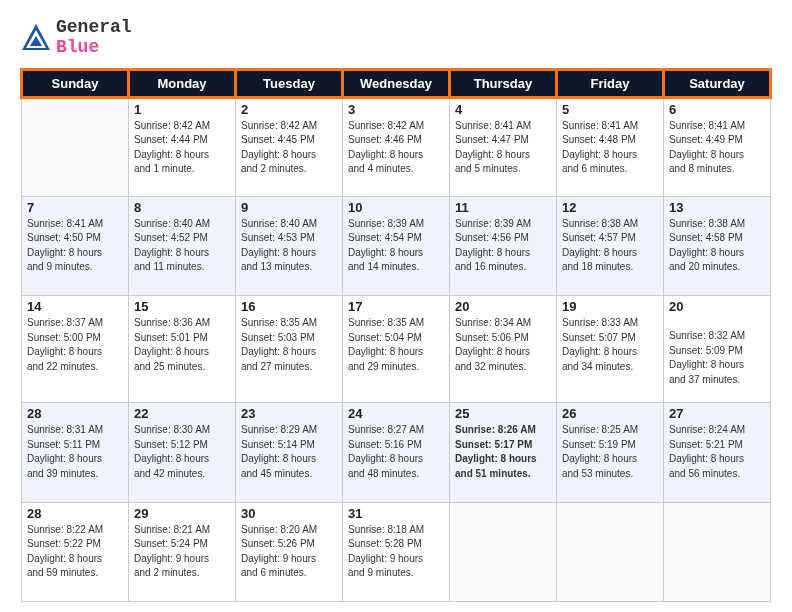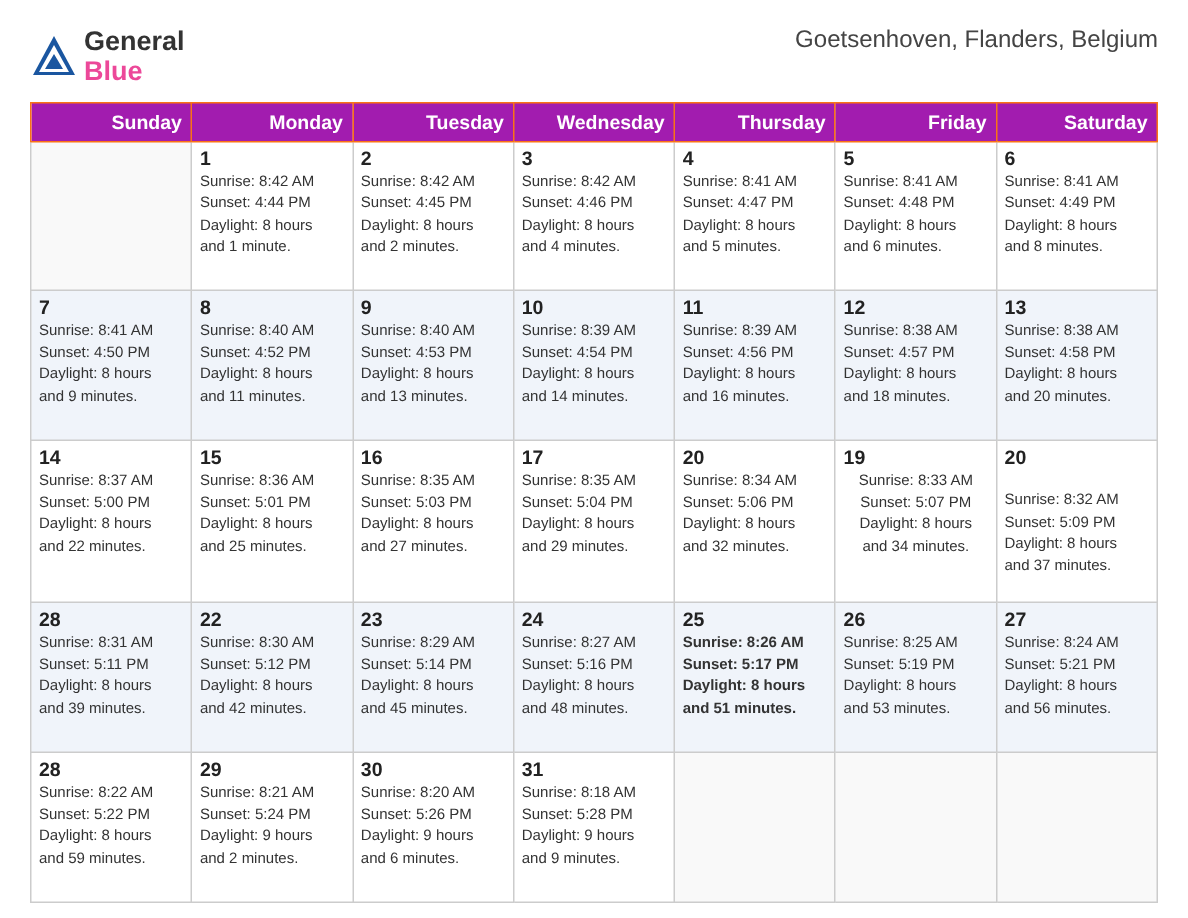--- a/index.html
+++ b/index.html
@@ -12,23 +12,23 @@
     }
     .page {
       width: 792px;
       height: 612px;
       padding: 18px 20px 10px 20px;
       display: flex;
       flex-direction: column;
     }
     .header {
       display: flex;
-      justify-content: space-between;
       align-items: flex-start;
       margin-bottom: 10px;
+      font-family: Liberation Mono, monospace;
     }
     .logo {
       display: flex;
       align-items: center;
       gap: 4px;
     }
     .logo-text {
       display: flex;
       flex-direction: column;
       line-height: 1.1;
@@ -59,27 +59,27 @@
     .location {
       font-size: 16px;
       color: #444;
     }
     .calendar {
       width: 100%;
       border-collapse: collapse;
       flex: 1;
     }
     .calendar th {
-      background: #a21caf;
+      background: #0f172a;
       color: #fff;
       font-size: 13px;
       font-weight: bold;
       padding: 5px 6px;
-      text-align: right;
-      border: 1px solid #f97316;
+      text-align: center;
+      border: 3px solid #f97316;
     }
     .calendar td {
       border: 1px solid #ccc;
       vertical-align: top;
       padding: 3px 5px;
       font-size: 10.5px;
       color: #333;
       background: #fff;
       width: calc(100% / 7);
       height: 88px;
@@ -113,21 +113,20 @@
         <polygon points="16,2 30,28 2,28" fill="#1a56a0"></polygon>
         <polygon points="16,8 26,26 6,26" fill="#fff"></polygon>
         <polygon points="16,14 22,24 10,24" fill="#1a56a0"></polygon>
       </svg>
       <div class="logo-text">
         <span class="logo-general">General</span>
         <span class="logo-blue">Blue</span>
       </div>
     </div>
     <div class="title-block">
-      <div class="location">Goetsenhoven, Flanders, Belgium</div>
     </div>
   </div>
 
   <table class="calendar">
     <thead>
       <tr>
       <th>Sunday</th>
           <th>Monday</th>
           <th>Tuesday</th>
           <th>Wednesday</th>
@@ -264,21 +263,21 @@
           </td>
           <td>
             <span class="day-number">20</span>
             <div class="day-info" style="white-space: pre-line;">Sunrise: 8:34 AM
 Sunset: 5:06 PM
 Daylight: 8 hours
 and 32 minutes.</div>
           </td>
           <td>
             <span class="day-number">19</span>
-            <div class="day-info" style="white-space: pre-line; text-align: center;">Sunrise: 8:33 AM
+            <div class="day-info" style="white-space: pre-line;">Sunrise: 8:33 AM
 Sunset: 5:07 PM
 Daylight: 8 hours
 and 34 minutes.</div>
           </td>
           <td>
             <span class="day-number">20</span>
             <div class="day-info" style="white-space: pre-line; margin-top: 15px;">Sunrise: 8:32 AM
 Sunset: 5:09 PM
 Daylight: 8 hours
 and 37 minutes.</div>

